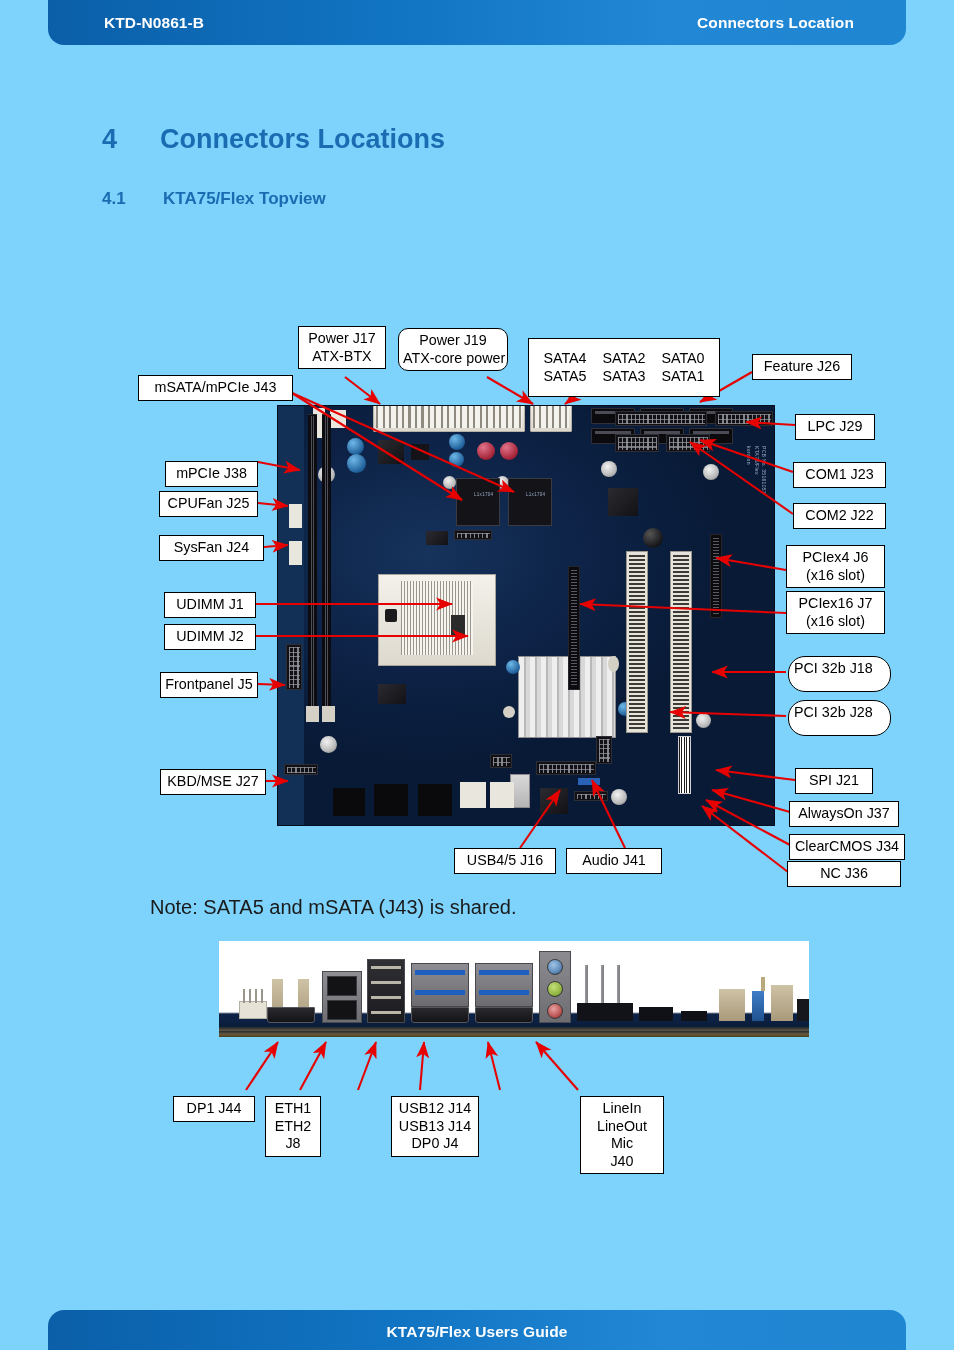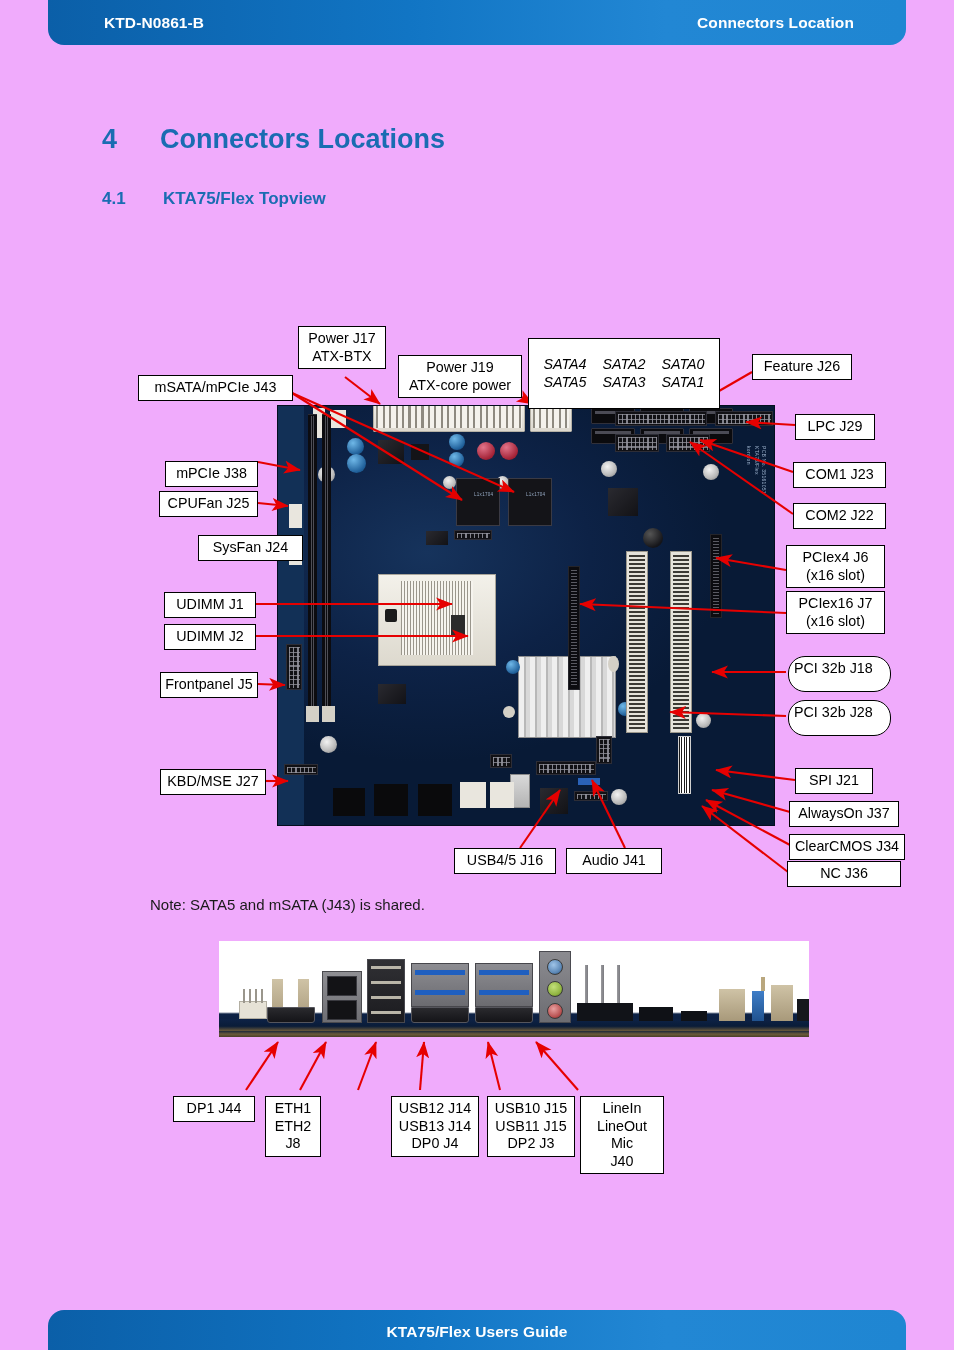--- a/index.html
+++ b/index.html
@@ -3,21 +3,21 @@
 <meta charset="utf-8">
 <title>KTA75/Flex Users Guide - Connectors Locations</title>
 <style>
   * { box-sizing: border-box; margin: 0; padding: 0; }
   html, body {
     width: 954px; height: 1350px;
     background: #ffffff;
     font-family: "Liberation Sans", sans-serif;
     overflow: hidden;
   }
-  #page { position: relative; width: 954px; height: 1350px; background: #f0abfc; }
+  #page { position: relative; width: 954px; height: 1350px; background: #7dd3fc; }
 
   
   .bar {
     position: absolute; left: 48px; width: 858px;
     background: linear-gradient(to right, #0b5fa8 0%, #1175c4 42%, #2287d4 72%, #1f86d2 100%);
     color: #ffffff;
   }
   #hdr-bar {
     top: 0px; height: 45px;
     border-bottom-left-radius: 16px; border-bottom-right-radius: 16px;
@@ -42,40 +42,40 @@
   #h1 { position: absolute; top: 124px; }
   #h1 .h-num { position: absolute; left: 102px; font-size: 27px; }
   #h1 .h-txt { position: absolute; left: 160px; font-size: 27px; }
   #h2 { position: absolute; top: 189px; }
   #h2 .h-num { position: absolute; left: 102px; font-size: 17px; }
   #h2 .h-txt { position: absolute; left: 163px; font-size: 17px; }
 
   
   #note {
     position: absolute; left: 150px; top: 896px;
-    font-size: 15px; color: #1a1a1a; white-space: nowrap;
+    font-size: 20px; color: #1a1a1a; white-space: nowrap;
   }
 
   
   .lbl {
     position: absolute;
     border: 1.6px solid #000;
     background: #fff;
     color: #000;
     font-size: 14.3px;
     line-height: 17.5px;
     text-align: center;
     padding: 3px 4px;
     z-index: 40;
     white-space: nowrap;
   }
   .lbl.left  { text-align: left;  padding-left: 5px; }
   .lbl.topal { display: block; border-radius: 17px; }
   .lbl .ln { display: block; }
-  .lbl.grid3 { padding: 17px 6px; font-style: italic; }
+  .lbl.grid3 { padding: 11px 6px; }
   .lbl.grid3 .gr { display: flex; gap: 9px; justify-content: center; }
   .lbl.grid3 .gr span { display: inline-block; min-width: 50px; text-align: center; }
 
   
   #arrows { position: absolute; left: 0; top: 0; width: 954px; height: 1350px; z-index: 30; }
 
   
   .photo { position: absolute; overflow: hidden; z-index: 10; }
 
   
@@ -437,21 +437,21 @@
       <line x1="500" y1="1090" x2="488" y2="1042"></line>
       <line x1="578" y1="1090" x2="536" y2="1042"></line>
     </g>
   </svg>
 
   <div class="lbl" style="left:298px;top:326px;width:88px;">
     <span class="ln">Power J17</span>
     <span class="ln">ATX-BTX</span>
   </div>
 
-  <div class="lbl" style="left:398px;top:355px;width:124px;">
+  <div class="lbl" style="left:398px;top:328px;width:110px;border-radius:10px;">
     <span class="ln">Power J19</span>
     <span class="ln">ATX-core power</span>
   </div>
 
   <div class="lbl grid3" style="left:528px;top:338px;width:192px;">
     <div class="gr">
       <span>SATA4</span>
       <span>SATA2</span>
       <span>SATA0</span>
     </div>
@@ -469,21 +469,21 @@
   <div class="lbl" style="left:795px;top:414px;width:80px;">LPC J29</div>
 
   <div class="lbl" style="left:165px;top:449px;width:93px;margin-top:12px;">mPCIe J38</div>
 
   <div class="lbl" style="left:793px;top:462px;width:93px;">COM1 J23</div>
 
   <div class="lbl" style="left:159px;top:491px;width:99px;">CPUFan J25</div>
 
   <div class="lbl" style="left:793px;top:503px;width:93px;">COM2 J22</div>
 
-  <div class="lbl" style="left:159px;top:535px;width:105px;margin-left:39px;">SysFan J24</div>
+  <div class="lbl" style="left:159px;top:535px;width:105px;">SysFan J24</div>
 
   <div class="lbl" style="left:786px;top:545px;width:99px;">
     <span class="ln">PCIex4 J6</span>
     <span class="ln">(x16 slot)</span>
   </div>
 
   <div class="lbl" style="left:164px;top:592px;width:92px;">UDIMM J1</div>
 
   <div class="lbl" style="left:786px;top:591px;width:99px;">
     <span class="ln">PCIex16 J7</span>
@@ -524,25 +524,20 @@
     <span class="ln">J8</span>
   </div>
 
 
   <div class="lbl" style="left:391px;top:1096px;width:88px;">
     <span class="ln">USB12 J14</span>
     <span class="ln">USB13 J14</span>
     <span class="ln">DP0 J4</span>
   </div>
 
-  <div class="lbl" style="left:487px;top:1096px;width:88px;">
-    <span class="ln">USB10 J15</span>
-    <span class="ln">USB11 J15</span>
-    <span class="ln">DP2 J3</span>
-  </div>
 
   <div class="lbl" style="left:580px;top:1096px;width:84px;">
     <span class="ln">LineIn</span>
     <span class="ln">LineOut</span>
     <span class="ln">Mic</span>
     <span class="ln">J40</span>
   </div>
 
   <div class="bar" id="ftr-bar">
     <div class="bar-row">

